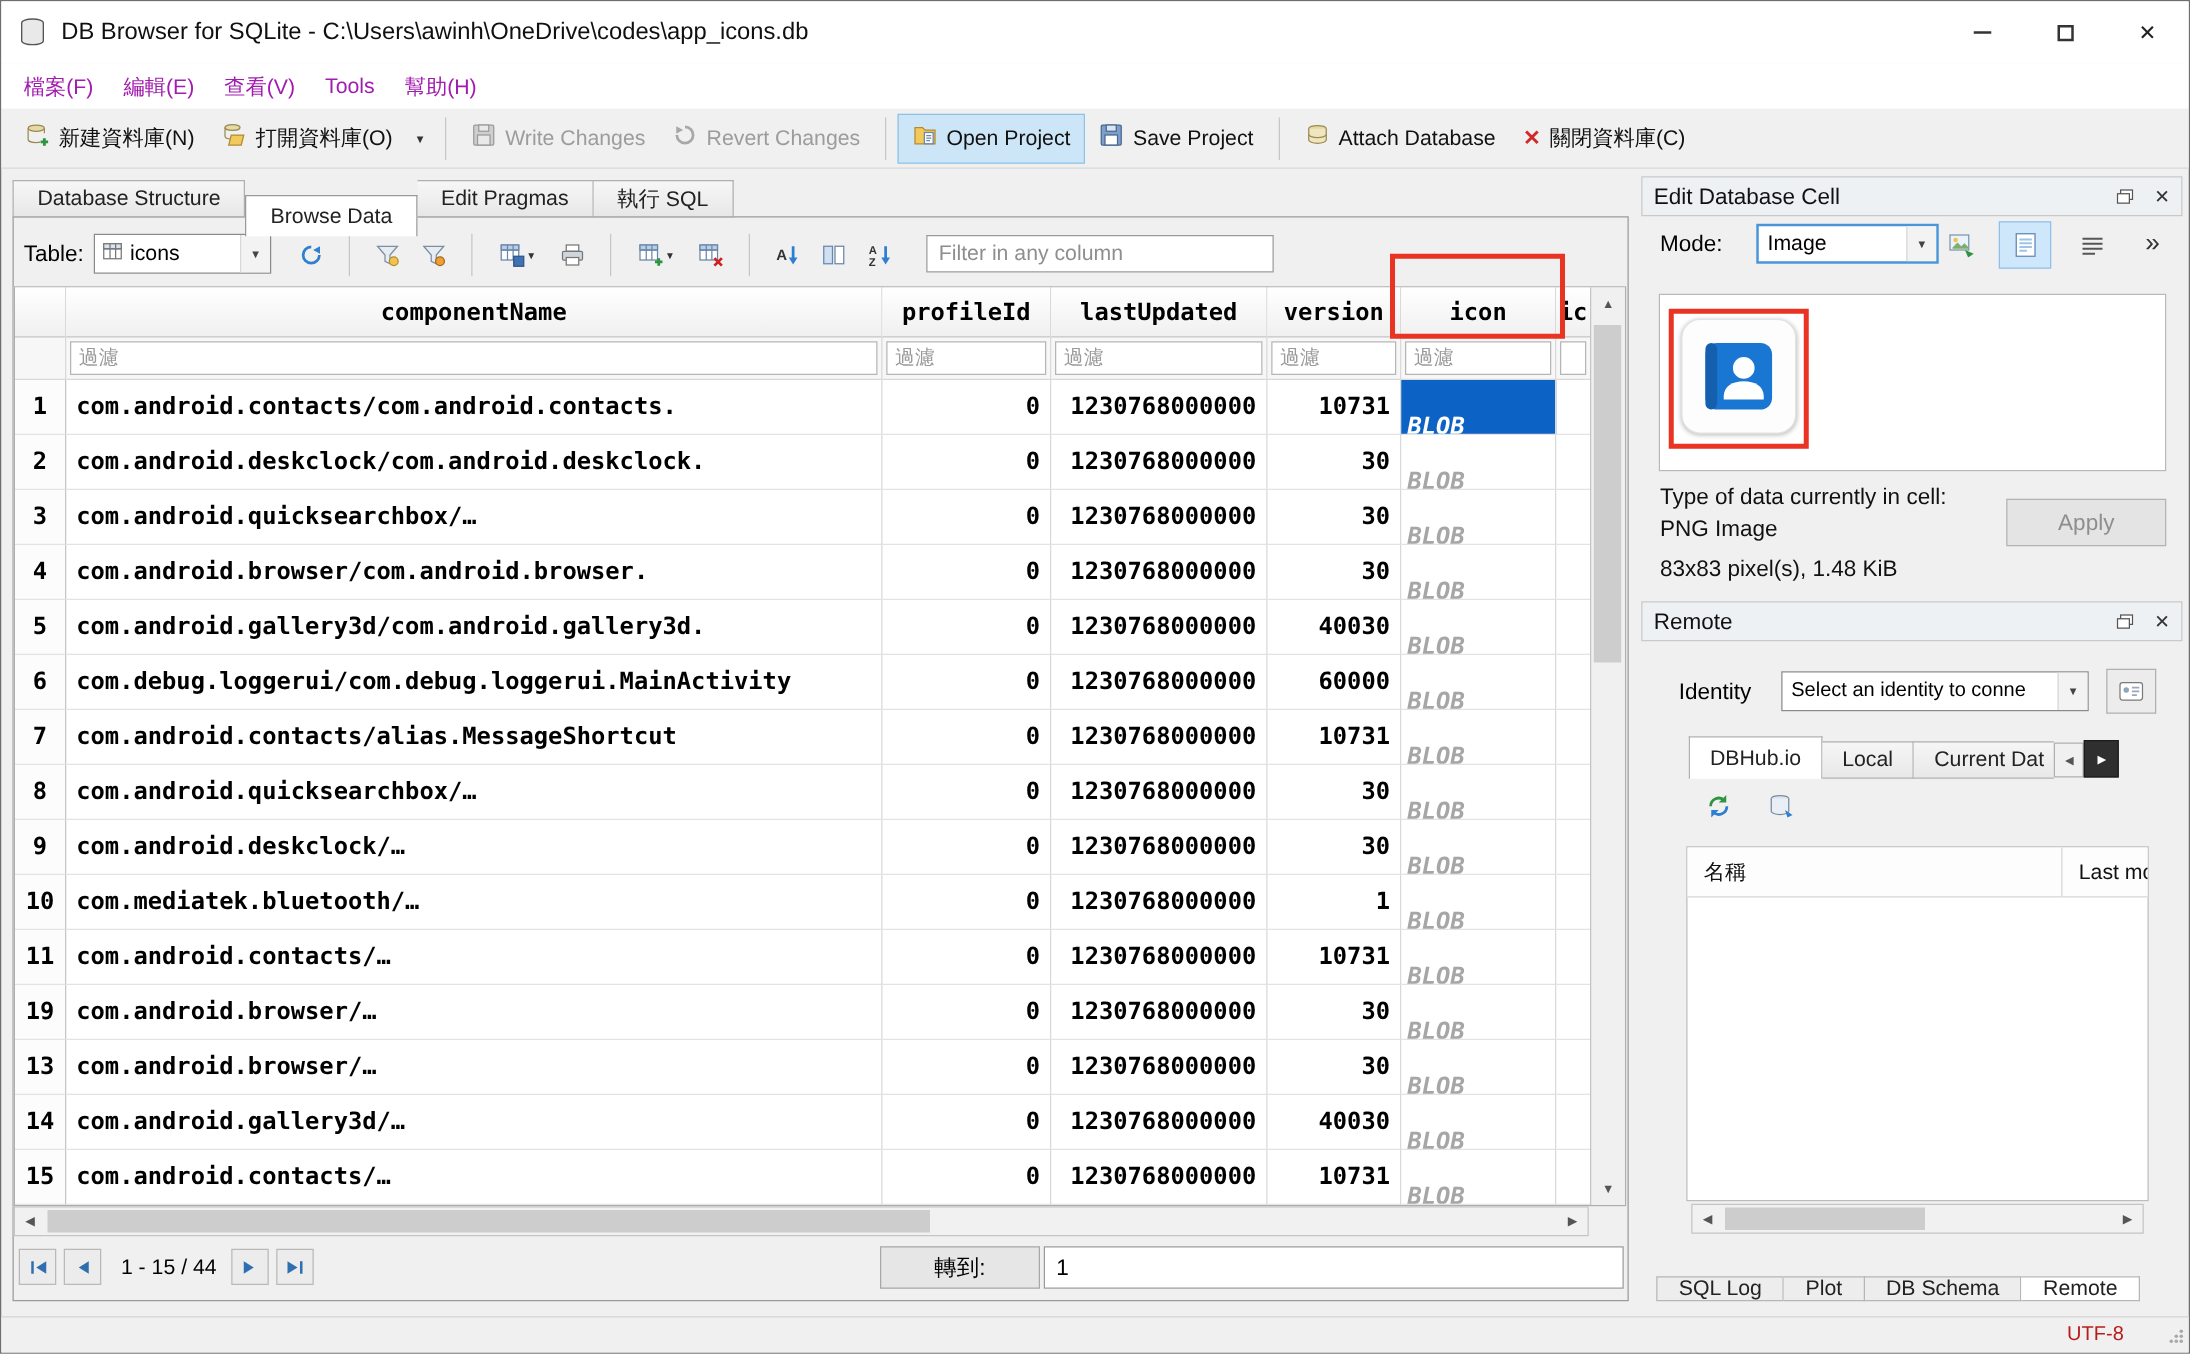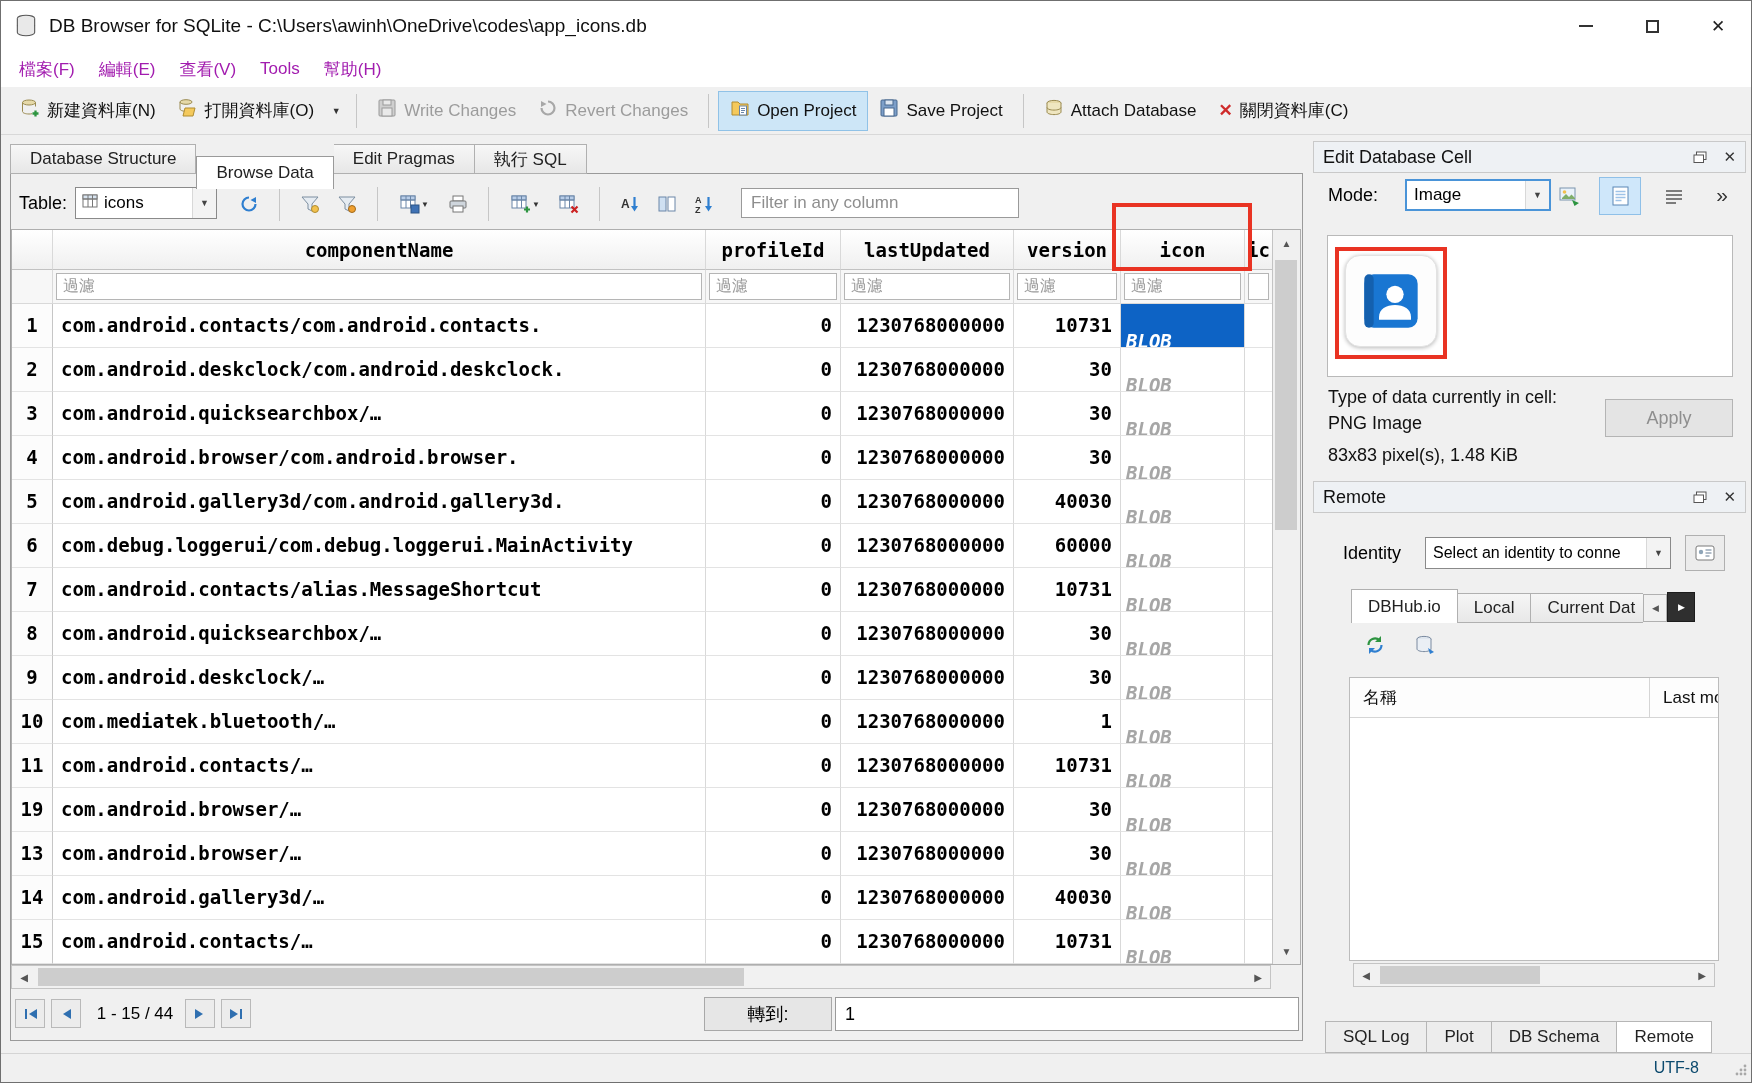--- a/index.html
+++ b/index.html
@@ -172,29 +172,29 @@
   .rt-header { display:flex; height:40px; border-bottom:1px solid #d5d5d5; background:#fdfdfd; }
   .rt-h { font-size:17px; padding:0 13px; display:flex; align-items:center; color:#111; }
   .rt-h.name { width:300px; border-right:1px solid #d5d5d5; }
   .rt-h.modified { width:68px; overflow:hidden; white-space:nowrap; padding-right:0; }
 
   .remote-hscroll { position:absolute; left:40px; top:822px; width:362px; height:24px; background:#f1f1f1;
                     border:1px solid #c4c4c4; }
   .rh-thumb { position:absolute; left:26px; top:2px; height:18px; width:160px; background:#cdcdcd; }
 
   .bottom-tabs { position:absolute; left:12px; top:880px; height:32px; display:flex; }
-  .b-tab { padding:0 17px; height:32px; display:flex; align-items:center; font-size:17px; color:#222;
+  .b-tab { padding:0 17px; height:20px; display:flex; align-items:center; font-size:17px; color:#222;
            background:#ededed; border:1px solid #b6b6b6; border-left:none; }
   .b-tab:first-child { border-left:1px solid #b6b6b6; }
   .b-tab.active { background:#fff; }
 
   
   .statusbar { position:absolute; left:0; top:1052px; width:100%; height:31px; background:#f0f0f0;
                border-top:1px solid #d4d4d4; }
-  .encoding { position:absolute; right:52px; top:5px; font-size:16px; color:#0c4a6e;margin-left:36px; }
+  .encoding { position:absolute; right:52px; top:5px; font-size:16px; color:#b91c1c;margin-left:36px; }
   .grip { position:absolute; right:3px; bottom:3px; }
 </style>
 </head>
 <body>
 
 <div class="window">
 
   <div class="titlebar">
     <span class="app-icon">
       <svg width="26" height="26" viewBox="0 0 24 24">

